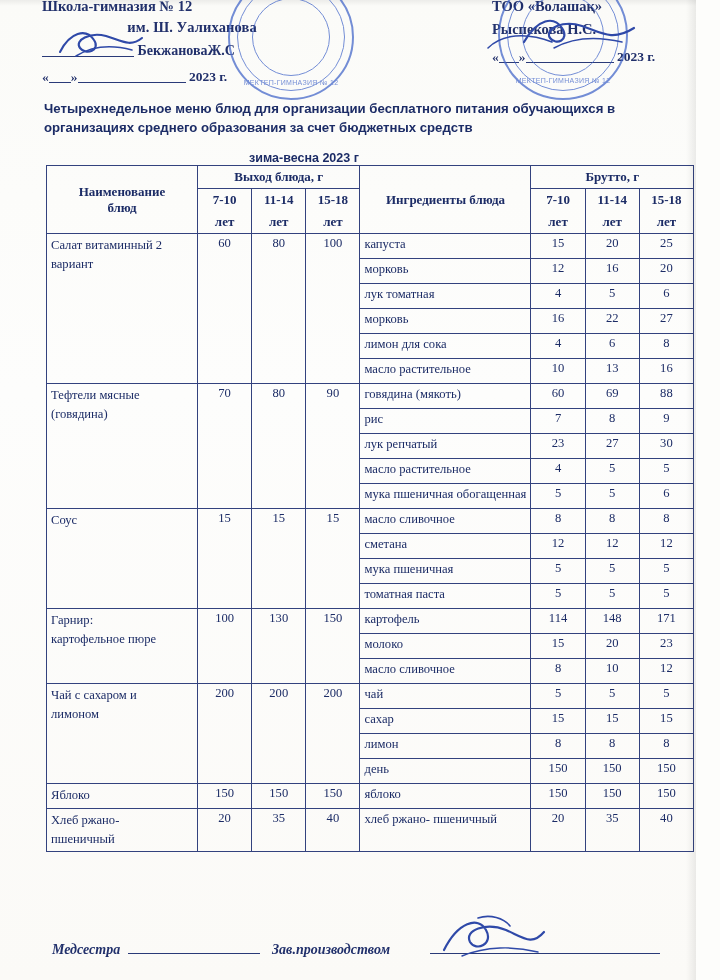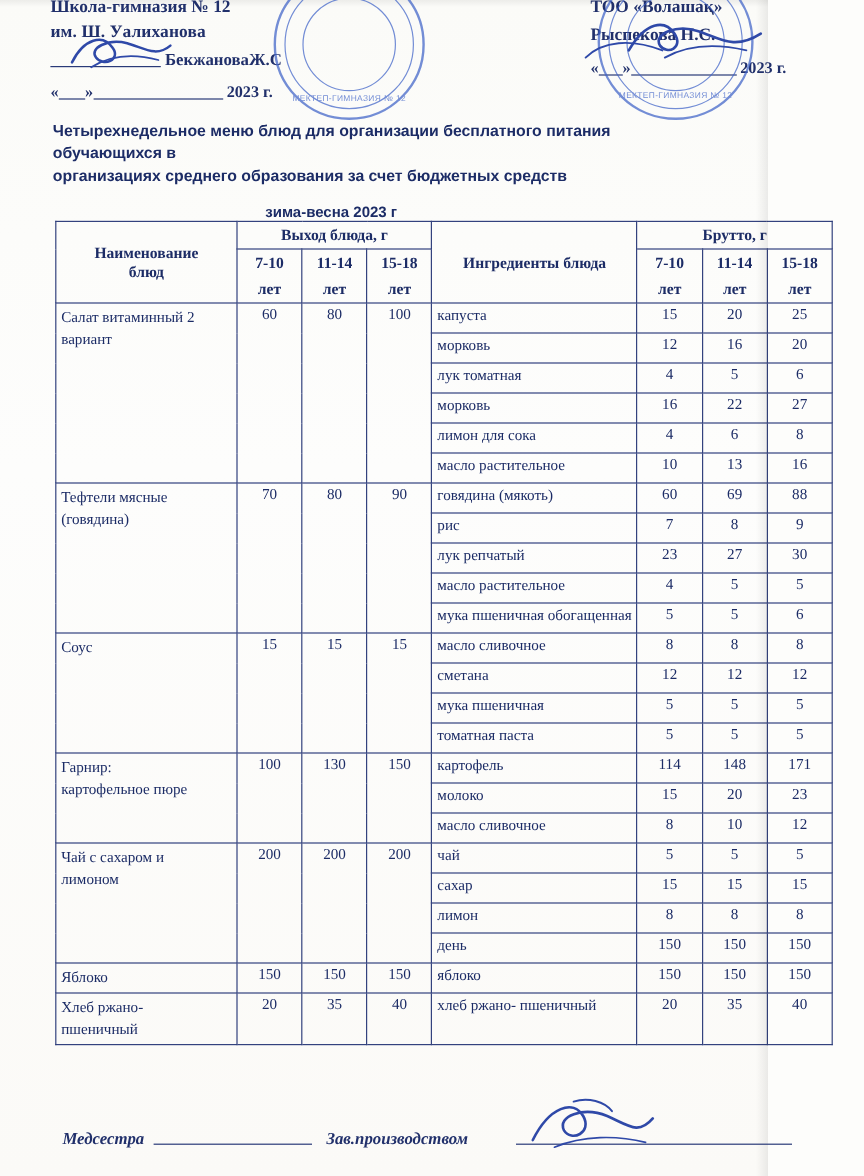--- a/index.html
+++ b/index.html
@@ -10,42 +10,42 @@
     width: 720px;
     height: 980px;
     background: #fdfdfb;
     font-family: "Liberation Serif", serif;
     color: #1b2a5e;
     position: relative;
     overflow: hidden;
   }
   .page {
     position: relative;
-    width: 640px;
+    width: 696px;
     height: 980px;
     background: linear-gradient(180deg, #fbfbf8 0%, #fdfdfc 40%, #fbfaf7 100%);
   }
 
   
   .header {
     position: relative;
     height: 95px;
   }
   .hdr-left {
     position: absolute;
     left: 42px;
     top: -4px;
     width: 300px;
     font-family: "Liberation Serif", serif;
     font-size: 14.5px;
     font-weight: 700;
     color: #21306b;
     line-height: 21px;
   }
-  .hdr-left .line2 { letter-spacing: 0.1px; }
+  .hdr-left .line2 { letter-spacing: 0.1px; text-align: center; }
   .hdr-left .sig-row {
     margin-top: 2px;
     font-size: 14px;
     font-weight: 700;
   }
   .hdr-left .sig-underline {
     display: inline-block;
     border-bottom: 1.4px solid #2a3a78;
     width: 92px;
     height: 15px;

